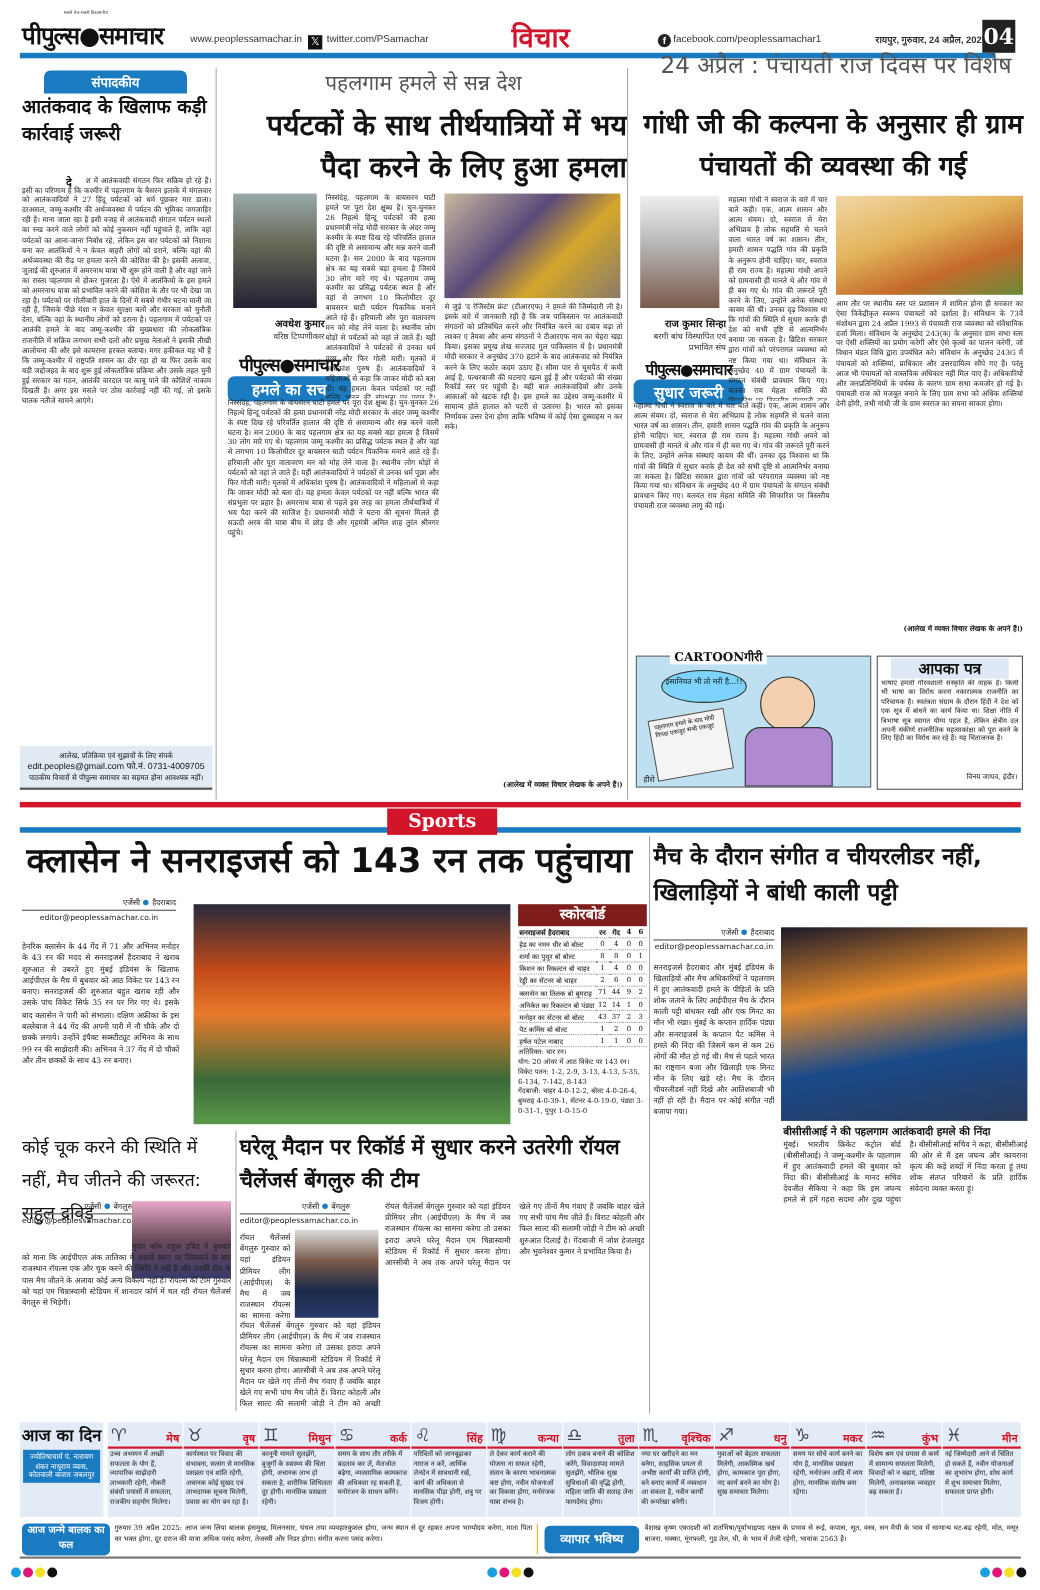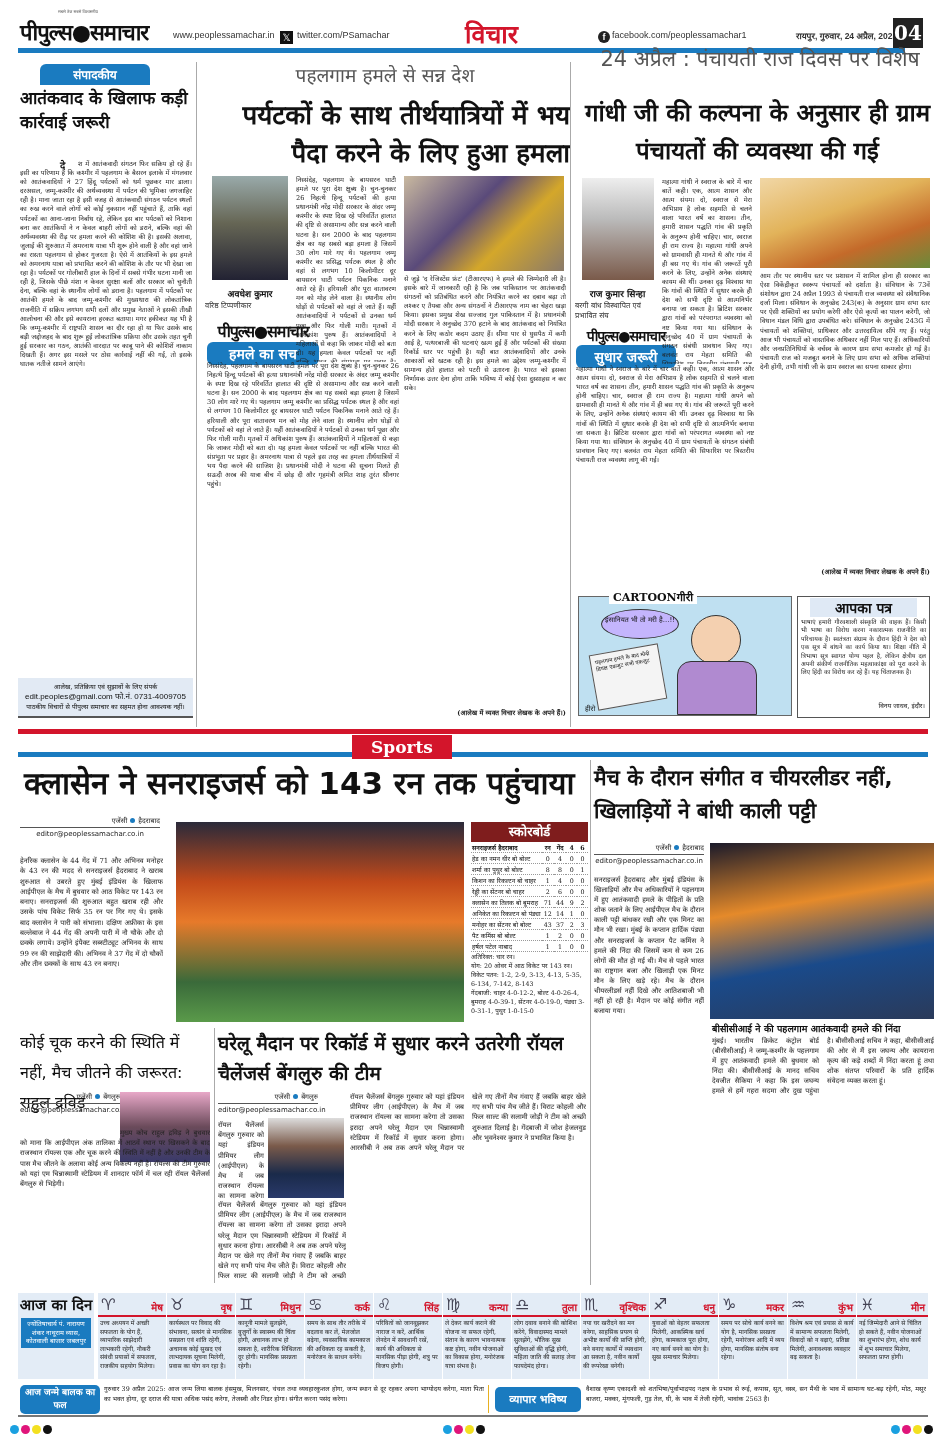--- a/index.html
+++ b/index.html
@@ -16,22 +16,22 @@
 .vichar{position:absolute;left:447px;top:16px;font-size:25px;font-weight:bold;color:#d3152b}
 .pageno{position:absolute;right:4px;top:18px;width:30px;height:30px;background:#222;color:#fff;font-size:20px;font-weight:bold;text-align:center;line-height:30px;font-family:"DejaVu Serif",serif}
 .hdr-rule{position:absolute;left:18px;right:40px;top:48px;height:5px;background:#1a7bc0}
 .tagbox{background:#1a7bc0;color:#fff;text-align:center;border-radius:6px 6px 0 0;font-size:12px;font-weight:bold;padding:2px 0}
 .h-xl{font-weight:bold;color:#111;line-height:1.22}
 .kicker{color:#555;text-align:center}
 .photo{background:#8a7a6a;overflow:hidden}
 .brand-box{text-align:center}
 .brand-logo{font-size:16px;font-weight:bold;color:#111;letter-spacing:-1px}
 .brand-pill{background:#1a7bc0;color:#fff;font-weight:bold;font-size:14px;border-radius:6px;padding:2px 0;text-align:center}
-.byline-name{font-size:9px;font-weight:bold;text-align:center}
-.byline-role{font-size:7.5px;color:#333;text-align:left}
+.byline-name{font-size:9px;font-weight:bold;text-align:right}
+.byline-role{font-size:7.5px;color:#333;text-align:right}
 .redrule{position:absolute;height:5px;background:#d3152b}
 .bluerule{position:absolute;height:5px;background:#1a7bc0}
 .vrule{position:absolute;width:1px;background:#aaa}
 .contact{background:#e2eaf4;text-align:center;font-size:6.5px;line-height:10px;padding:4px 2px;border-bottom:2px solid #555}
 .sports-tag{position:absolute;left:352px;top:735px;width:100px;height:24px;background:#d3152b;color:#fff;font-family:"DejaVu Serif",serif;font-weight:bold;font-size:17px;text-align:center;line-height:24px}
 .agency{font-size:7px;text-align:right;color:#222}
 .agency .dot{display:inline-block;width:5px;height:5px;border-radius:50%;background:#1a7bc0;margin:0 3px;vertical-align:0}
 .email-line{font-size:7px;text-align:center;border-top:1px solid #555;padding-top:2px;margin-top:2px;color:#222}
 .score-title{background:#7f1d1d;color:#fff;font-weight:bold;font-size:13px;text-align:center;height:20px;line-height:20px}
 .score-table{width:100%;border-collapse:collapse;font-size:6.3px;font-family:"DejaVu Serif",serif}
@@ -63,21 +63,21 @@
   <div class="logo serif">पीपुल्स●समाचार</div>
   <div class="hdr-link" style="left:155px">www.peoplessamachar.in</div>
   <div class="hdr-link" style="left:262px"><span class="xicon">𝕏</span><span>twitter.com/PSamachar</span></div>
   <div class="vichar serif" style="left:447px">विचार</div>
   <div class="hdr-link" style="left:580px"><span class="fbicon">f</span><span>facebook.com/peoplessamachar1</span></div>
   <div class="hdr-link serif" style="left:778px;font-size:8.5px;font-weight:bold">रायपुर, गुरुवार, 24 अप्रैल, 2025</div>
   <div class="pageno">04</div>
 </div>
 <div class="hdr-rule"></div>
 
-<div class="abs" style="left:40px;top:64px;width:110px">
+<div class="abs" style="left:40px;top:64px;width:130px">
   <div class="tagbox">संपादकीय</div>
 </div>
 <div class="abs h-xl" style="left:20px;top:86px;width:175px;font-size:17px;line-height:24px">आतंकवाद के खिलाफ कड़ी कार्रवाई जरूरी</div>
 <div class="abs" style="left:60px;top:158px;font-size:10px;font-weight:bold">दे</div>
 <div class="abs body-text" style="left:20px;top:160px;width:172px;height:465px;text-indent:58px">श में आतंकवादी संगठन फिर सक्रिय हो रहे हैं। इसी का परिणाम है कि कश्मीर में पहलगाम के बैसरन इलाके में मंगलवार को आतंकवादियों ने 27 हिंदू पर्यटकों को धर्म पूछकर मार डाला। दरअसल, जम्मू-कश्मीर की अर्थव्यवस्था में पर्यटन की भूमिका जगजाहिर रही है। माना जाता रहा है इसी वजह से आतंकवादी संगठन पर्यटन स्थलों का रुख करने वाले लोगों को कोई नुकसान नहीं पहुंचाते हैं, ताकि वहां पर्यटकों का आना-जाना निर्बाध रहे, लेकिन इस बार पर्यटकों को निशाना बना कर आतंकियों ने न केवल बाहरी लोगों को डराने, बल्कि वहां की अर्थव्यवस्था की रीढ़ पर हमला करने की कोशिश की है। इसकी अलावा, जुलाई की शुरुआत में अमरनाथ यात्रा भी शुरू होने वाली है और वहां जाने का रास्ता पहलगाम से होकर गुजरता है। ऐसे में आतंकियों के इस हमले को अमरनाथ यात्रा को प्रभावित करने की कोशिश के तौर पर भी देखा जा रहा है। पर्यटकों पर गोलीबारी हाल के दिनों में सबसे गंभीर घटना मानी जा रही है, जिसके पीछे मंशा न केवल सुरक्षा बलों और सरकार को चुनौती देना, बल्कि वहां के स्थानीय लोगों को डराना है। पहलगाम में पर्यटकों पर आतंकी हमले के बाद जम्मू-कश्मीर की मुख्यधारा की लोकतांत्रिक राजनीति में सक्रिय लगभग सभी दलों और प्रमुख नेताओं ने इसकी तीखी आलोचना की और इसे कायराना हरकत बताया। मगर हकीकत यह भी है कि जम्मू-कश्मीर में राष्ट्रपति शासन का दौर रहा हो या फिर उसके बाद बड़ी जद्दोजहद के बाद शुरू हुई लोकतांत्रिक प्रक्रिया और उसके तहत चुनी हुई सरकार का गठन, आतंकी वारदात पर काबू पाने की कोशिशें नाकाम दिखती हैं। अगर इस मसले पर ठोस कार्रवाई नहीं की गई, तो इसके घातक नतीजे सामने आएंगे।</div>
 <div class="abs contact" style="left:18px;top:678px;width:175px">
   <div>आलेख, प्रतिक्रिया एवं सुझावों के लिए संपर्क</div>
   <div style="font-family:'Liberation Sans',sans-serif;font-size:8px"><span>edit.peoples@gmail.com</span> <span>फो.नं. 0731-4009705</span></div>
   <div>पाठकीय विचारों से पीपुल्स समाचार का सहमत होना आवश्यक नहीं।</div>
 </div>
@@ -109,21 +109,21 @@
   <div class="brand-pill">सुधार जरूरी</div>
 </div>
 <div class="abs body-text" style="left:662px;top:178px;width:90px;height:186px">महात्मा गांधी ने स्वराज के बारे में चार बातें कही। एक, आत्म शासन और आत्म संयम। दो, स्वराज से मेरा अभिप्राय है लोक सहमति से चलने वाला भारत वर्ष का शासन। तीन, हमारी शासन पद्धति गांव की प्रकृति के अनुरूप होनी चाहिए। चार, स्वराज ही राम राज्य है। महात्मा गांधी अपने को ग्रामवासी ही मानते थे और गांव में ही बस गए थे। गांव की जरूरतें पूरी करने के लिए, उन्होंने अनेक संस्थाएं कायम की थीं। उनका दृढ़ विश्वास था कि गांवों की स्थिति में सुधार करके ही देश को सभी दृष्टि से आत्मनिर्भर बनाया जा सकता है। ब्रिटिश सरकार द्वारा गांवों को परंपरागत व्यवस्था को नष्ट किया गया था। संविधान के अनुच्छेद 40 में ग्राम पंचायतों के संगठन संबंधी प्रावधान किए गए। बलवंत राय मेहता समिति की सिफारिश पर त्रिस्तरीय पंचायती राज व्यवस्था लागू की गई।</div>
 <div class="abs body-text" style="left:576px;top:365px;width:178px;height:218px">महात्मा गांधी ने स्वराज के बारे में चार बातें कही। एक, आत्म शासन और आत्म संयम। दो, स्वराज से मेरा अभिप्राय है लोक सहमति से चलने वाला भारत वर्ष का शासन। तीन, हमारी शासन पद्धति गांव की प्रकृति के अनुरूप होनी चाहिए। चार, स्वराज ही राम राज्य है। महात्मा गांधी अपने को ग्रामवासी ही मानते थे और गांव में ही बस गए थे। गांव की जरूरतें पूरी करने के लिए, उन्होंने अनेक संस्थाएं कायम की थीं। उनका दृढ़ विश्वास था कि गांवों की स्थिति में सुधार करके ही देश को सभी दृष्टि से आत्मनिर्भर बनाया जा सकता है। ब्रिटिश सरकार द्वारा गांवों को परंपरागत व्यवस्था को नष्ट किया गया था। संविधान के अनुच्छेद 40 में ग्राम पंचायतों के संगठन संबंधी प्रावधान किए गए। बलवंत राय मेहता समिति की सिफारिश पर त्रिस्तरीय पंचायती राज व्यवस्था लागू की गई।</div>
 <div class="abs photo" style="left:760px;top:178px;width:170px;height:90px;background:linear-gradient(160deg,#f1d7a6 0%,#e2b35a 40%,#c46a2a 70%,#6a8a3a 100%)"></div>
 <div class="abs body-text" style="left:760px;top:272px;width:170px;height:292px">आम तौर पर स्थानीय स्तर पर प्रशासन में शामिल होना ही सरकार का ऐसा विकेंद्रीकृत स्वरूप पंचायतों को दर्शाता है। संविधान के 73वें संशोधन द्वारा 24 अप्रैल 1993 से पंचायती राज व्यवस्था को संवैधानिक दर्जा मिला। संविधान के अनुच्छेद 243(क) के अनुसार ग्राम सभा स्तर पर ऐसी शक्तियों का प्रयोग करेगी और ऐसे कृत्यों का पालन करेगी, जो विधान मंडल विधि द्वारा उपबंधित करे। संविधान के अनुच्छेद 243G में पंचायतों को शक्तियां, प्राधिकार और उत्तरदायित्व सौंपे गए हैं। परंतु आज भी पंचायतों को वास्तविक अधिकार नहीं मिल पाए हैं। अधिकारियों और जनप्रतिनिधियों के वर्चस्व के कारण ग्राम सभा कमजोर हो गई है। पंचायती राज को मजबूत बनाने के लिए ग्राम सभा को अधिक शक्तियां देनी होंगी, तभी गांधी जी के ग्राम स्वराज का सपना साकार होगा।</div>
 <div class="abs body-text" style="left:760px;top:568px;width:170px;text-align:right;font-weight:bold">(आलेख में व्यक्त विचार लेखक के अपने हैं।)</div>
 
 <div class="abs cartoon-frame" style="left:578px;top:596px;width:214px;height:120px">
   <div class="abs serif" style="left:30px;top:-8px;background:#fff;padding:0 4px;font-size:11px;font-weight:bold">CARTOONगीरी</div>
-  <div class="abs" style="left:22px;top:12px;width:78px;height:30px;border:1.5px solid #333;border-radius:50%;background:#c4b5fd;font-size:7px;text-align:center;padding-top:6px;line-height:9px">इंसानियत भी तो मरी है...!!</div>
+  <div class="abs" style="left:22px;top:12px;width:78px;height:30px;border:1.5px solid #333;border-radius:50%;background:#7dd3fc;font-size:7px;text-align:center;padding-top:6px;line-height:9px">इंसानियत भी तो मरी है...!!</div>
   <div class="abs" style="left:14px;top:52px;width:70px;height:56px;background:#f4f4f4;border:1px solid #555;transform:rotate(-10deg);font-size:5.5px;padding:4px;line-height:7px">पहलगाम हमले के बाद मोदी विपक्ष एकजुट सभी एकजुट</div>
   <div class="abs" style="left:112px;top:18px;width:50px;height:50px;border-radius:50%;background:#f4d0b0;border:1.5px solid #333"></div>
   <div class="abs" style="left:98px;top:64px;width:80px;height:54px;background:#b08ad0;border:1.5px solid #333;border-radius:14px 14px 0 0"></div>
   <div class="abs" style="left:6px;bottom:2px;font-size:7px">हीरो</div>
 </div>
 
 <div class="abs letter-box" style="left:797px;top:596px;width:133px;height:122px">
   <div class="letter-title" style="margin:1px 12px">आपका पत्र</div>
   <div class="body-text" style="padding:0 3px;height:84px;font-size:6.2px;line-height:8.4px">भाषाएं हमारी गौरवशाली संस्कृति की वाहक हैं। किसी भी भाषा का विरोध करना नकारात्मक राजनीति का परिचायक है। स्वतंत्रता संग्राम के दौरान हिंदी ने देश को एक सूत्र में बांधने का कार्य किया था। शिक्षा नीति में त्रिभाषा सूत्र स्वागत योग्य पहल है, लेकिन क्षेत्रीय दल अपनी संकीर्ण राजनीतिक महत्वाकांक्षा को पूरा करने के लिए हिंदी का विरोध कर रहे हैं। यह चिंताजनक है।</div>
   <div class="body-text" style="text-align:right;padding-right:4px;font-size:6.5px">विनय जाधव, इंदौर।</div>

